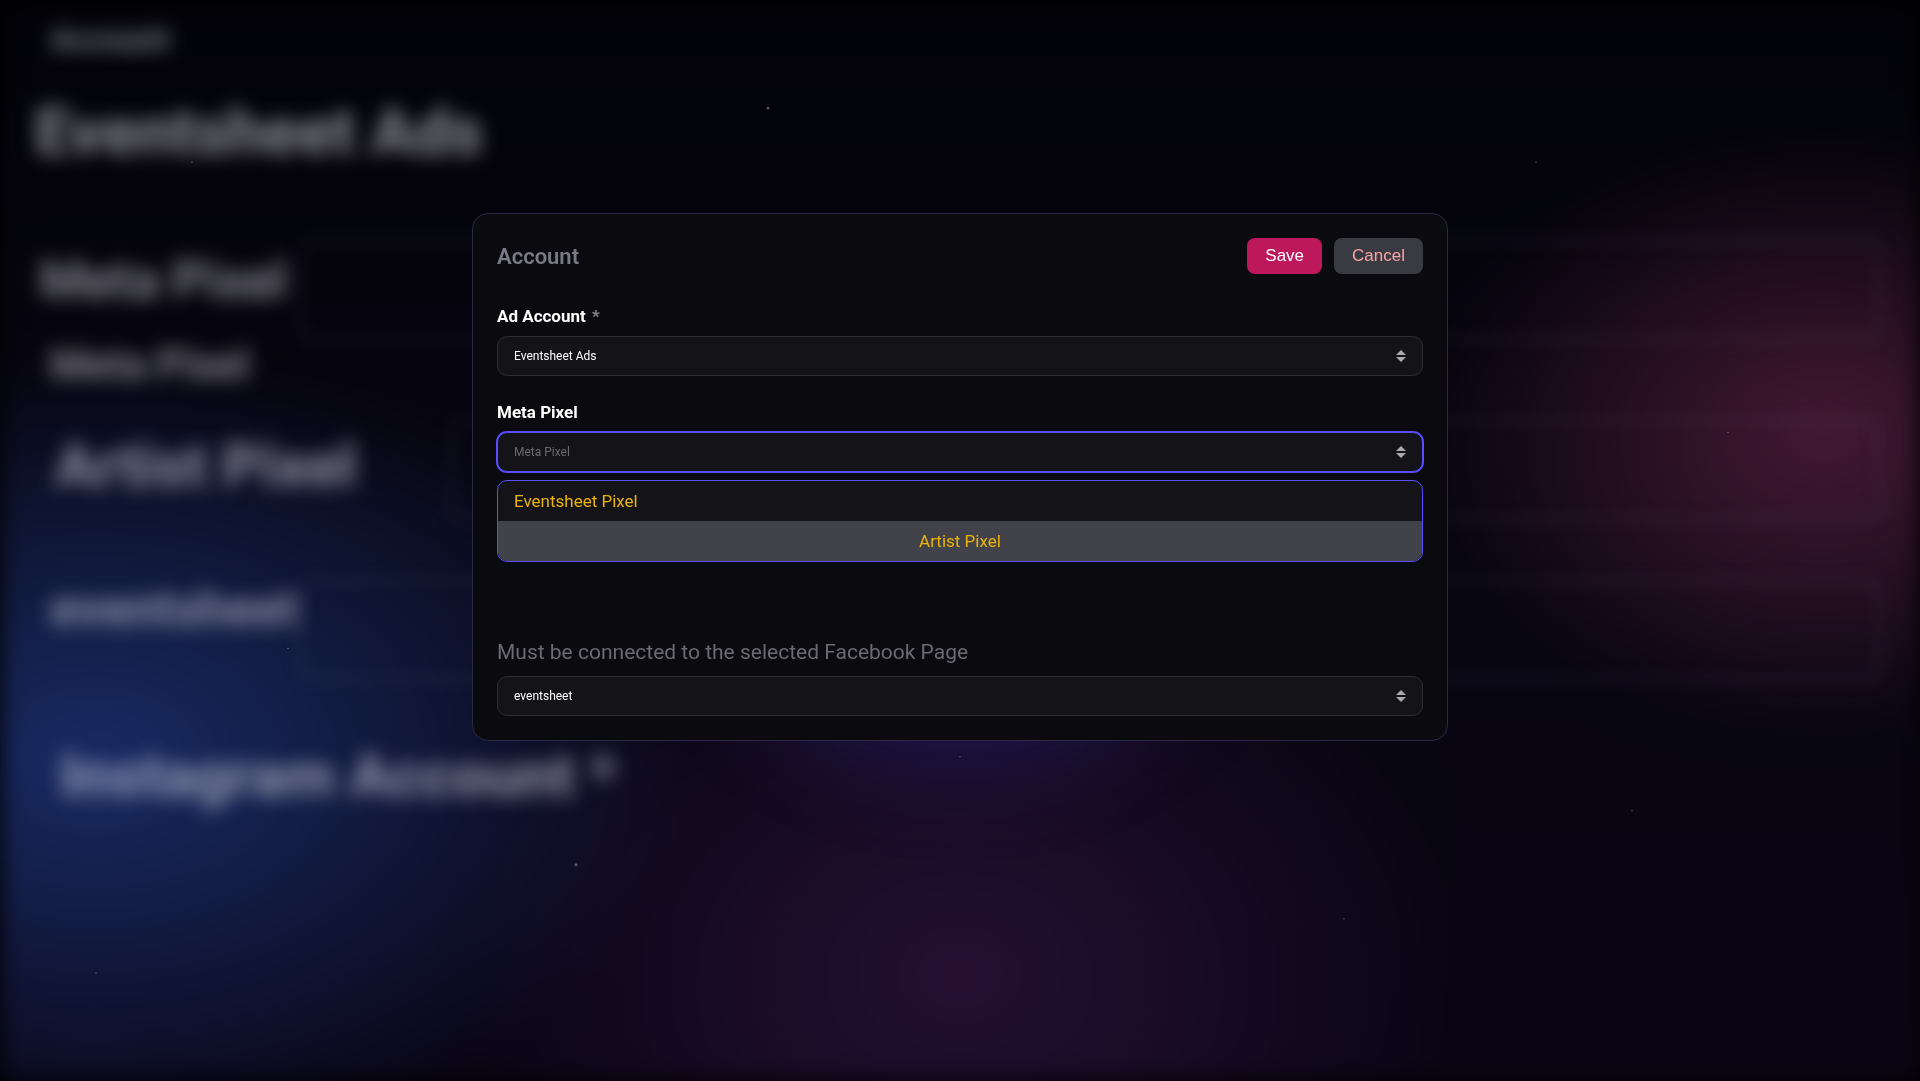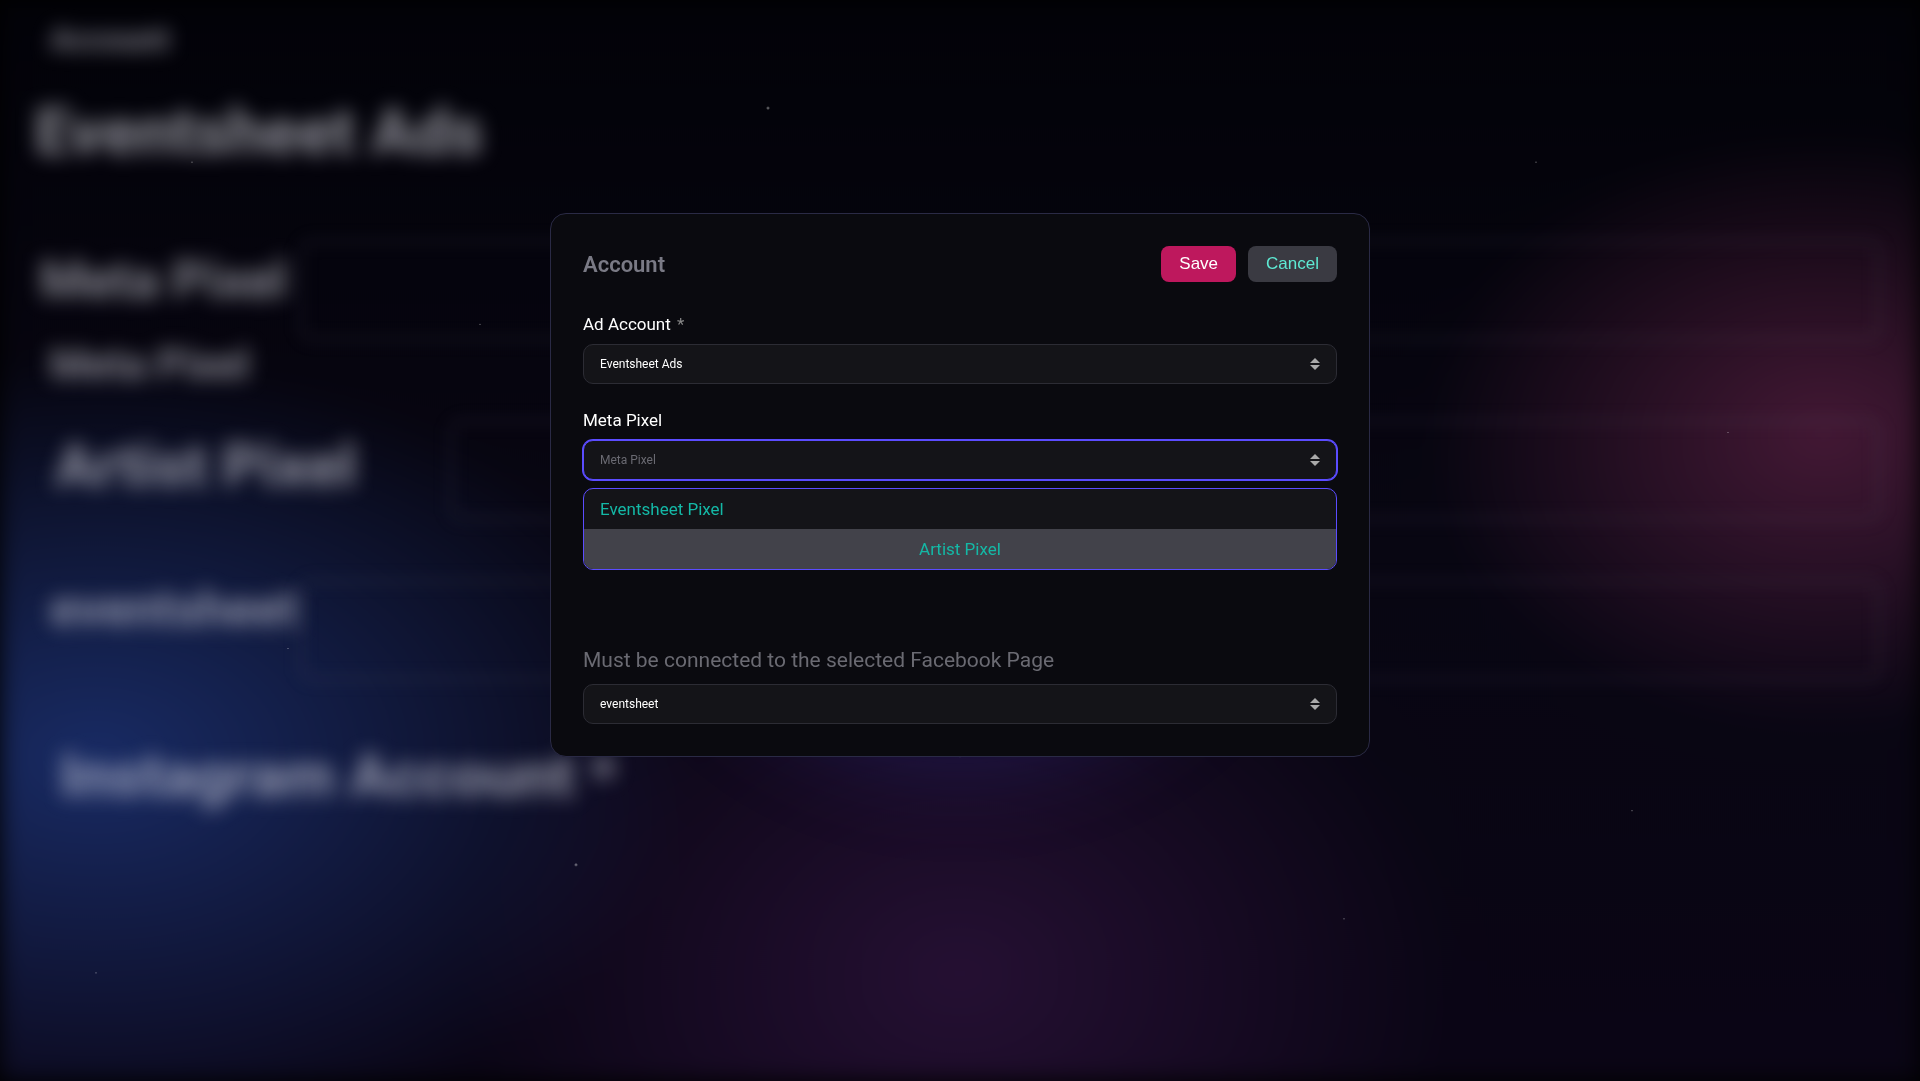--- a/index.html
+++ b/index.html
@@ -84,25 +84,25 @@
       background: radial-gradient(ellipse closest-side, rgba(80, 70, 255, 0.55), transparent 75%);
       filter: blur(40px);
       pointer-events: none;
     }
     
     .modal {
       position: absolute;
       top: 213px;
       left: 50%;
       transform: translateX(-50%);
-      width: 820px;
+      width: 976px;
       background: #0a0a0f;
       border: 1.5px solid #2a2a45;
       border-radius: 16px;
-      padding: 32px;
+      padding: 24px;
     }
     
     .modal-header {
       display: flex;
       justify-content: space-between;
       align-items: center;
       margin-bottom: 32px;
     }
     
     .modal-title {
@@ -125,31 +125,31 @@
       cursor: pointer;
     }
     
     .btn-primary {
       background: #be185d;
       color: white;
     }
     
     .btn-secondary {
       background: #3a3a42;
-      color: #5eead4;
+      color: #fca5a5;
     }
     
     .form-group {
       margin-bottom: 26px;
     }
     
     .form-label {
       color: #ffffff;
       font-size: 17px;
-      font-weight: 400;
+      font-weight: 700;
       margin-bottom: 10px;
       display: block;
     }
     
     .form-label .required {
       color: #888;
       margin-left: 2px;
     }
     
     .form-hint {
@@ -217,21 +217,21 @@
       right: 0;
       background: #141418;
       border: 1.5px solid #5b4cff;
       border-radius: 10px;
       overflow: hidden;
       z-index: 10;
     }
     
     .dropdown-option {
       padding: 10px 16px;
-      color: #14b8a6;
+      color: #eab308;
       font-size: 17px;
       cursor: pointer;
     }
     
     .dropdown-option.highlighted {
       background: #42424a;
       text-align: center;
     }
     
     .dropdown-spacer {

